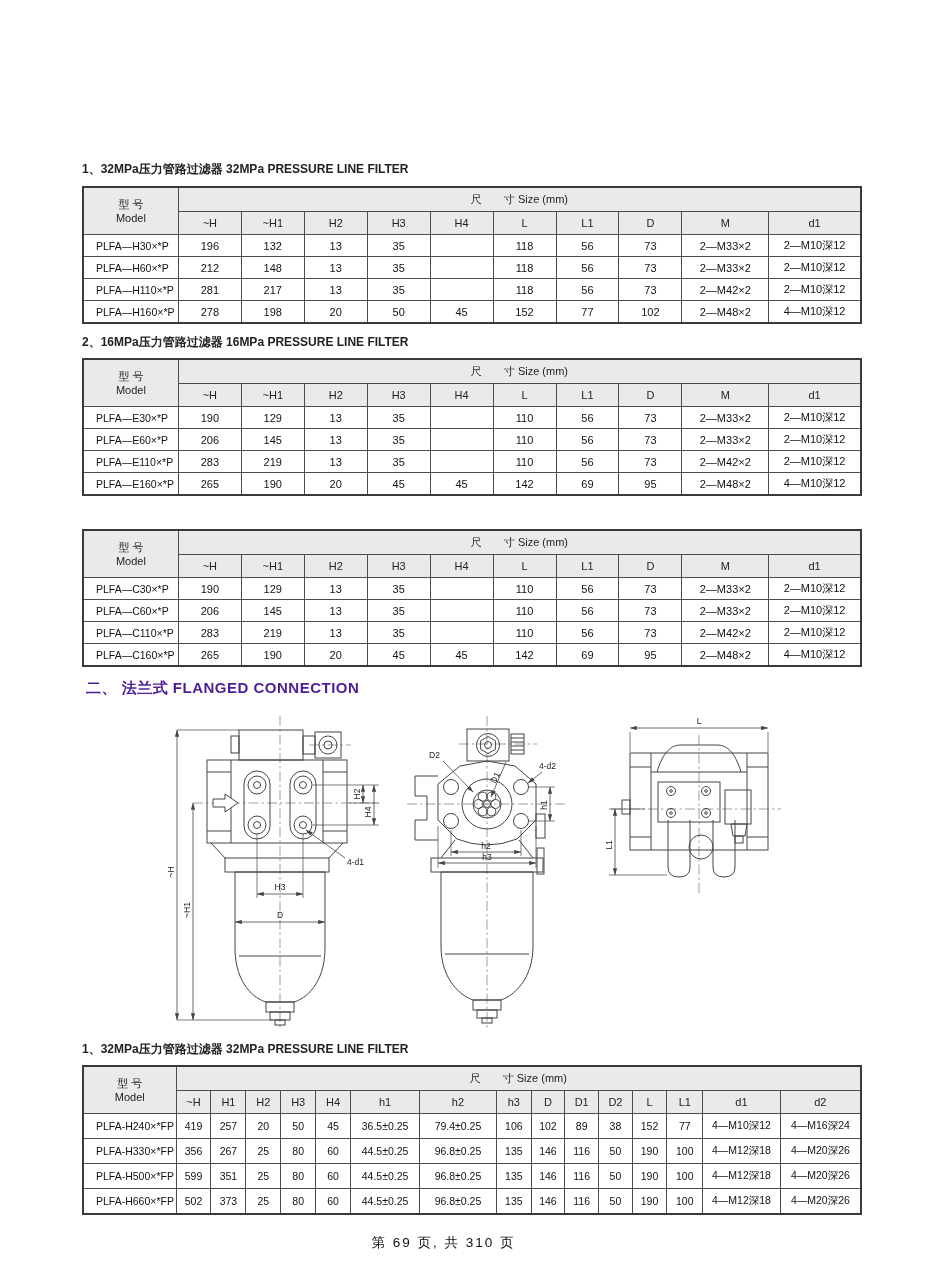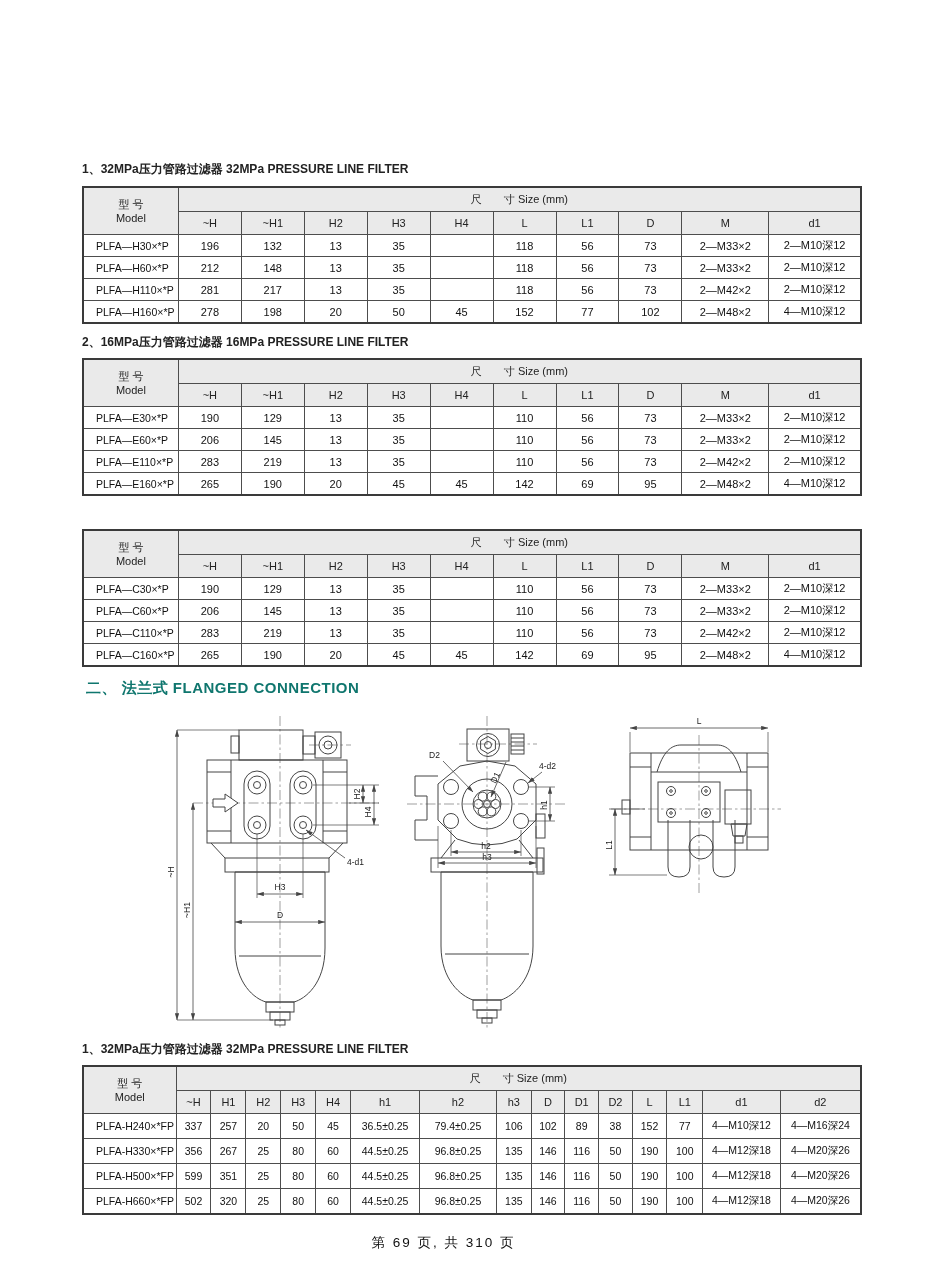--- a/index.html
+++ b/index.html
@@ -10,21 +10,21 @@
        border:2px solid #3a3a3a;}
   .tbl th,.tbl td{border:1px solid #4d4d4d;overflow:hidden;white-space:nowrap;}
   .tbl th{background:#eaeaea;font-weight:400;font-size:11px;color:#222;}
   .tbl .th-size{height:21px;}
   .tbl .th-col{height:20px;}
   .tbl .th-model div{line-height:14px;font-size:11px;}
   .tbl td{height:21px;background:#fff;text-align:center;font-size:11px;padding:0 1px;color:#111;}
   .tbl .td-model{text-align:left;padding-left:12px;font-size:10.5px;}
   .t4 td{height:24px;font-size:10.5px;}
   .sec-heading{position:absolute;left:86px;top:679px;font-size:15px;font-weight:600;
-               color:#0f766e;letter-spacing:0.5px;}
+               color:#4c1d95;letter-spacing:0.5px;}
   .footer{position:absolute;top:1234px;left:0;width:100%;text-align:center;font-size:13.5px;
           color:#111;letter-spacing:2px;}
   .drawing{position:absolute;}
   .ln{fill:none;stroke:#454545;stroke-width:1;}
   .fw{fill:#ffffff;stroke:#454545;stroke-width:1;}
   .cl{fill:none;stroke:#777;stroke-width:0.7;stroke-dasharray:10 3 2.5 3;}
   .dim{fill:none;stroke:#454545;stroke-width:0.8;marker-start:url(#ar);marker-end:url(#ar);}
   .ext{fill:none;stroke:#454545;stroke-width:0.7;}
   .leader{fill:none;stroke:#454545;stroke-width:0.8;marker-end:url(#ar);}
   svg text{font-family:"Liberation Sans","DejaVu Sans",sans-serif;font-size:8.5px;fill:#222;}
@@ -529,21 +529,21 @@
           <th class="th-col">D2</th>
           <th class="th-col">L</th>
           <th class="th-col">L1</th>
           <th class="th-col">d1</th>
           <th class="th-col">d2</th>
         </tr>
       </thead>
       <tbody>
         <tr>
           <td class="td-model">PLFA-H240×*FP</td>
-          <td>337</td>
+          <td>419</td>
           <td>257</td>
           <td>20</td>
           <td>50</td>
           <td>45</td>
           <td>36.5±0.25</td>
           <td>79.4±0.25</td>
           <td>106</td>
           <td>102</td>
           <td>89</td>
           <td>38</td>
@@ -584,21 +584,21 @@
           <td>116</td>
           <td>50</td>
           <td>190</td>
           <td>100</td>
           <td>4—M12深18</td>
           <td>4—M20深26</td>
         </tr>
         <tr>
           <td class="td-model">PLFA-H660×*FP</td>
           <td>502</td>
-          <td>320</td>
+          <td>373</td>
           <td>25</td>
           <td>80</td>
           <td>60</td>
           <td>44.5±0.25</td>
           <td>96.8±0.25</td>
           <td>135</td>
           <td>146</td>
           <td>116</td>
           <td>50</td>
           <td>190</td>

